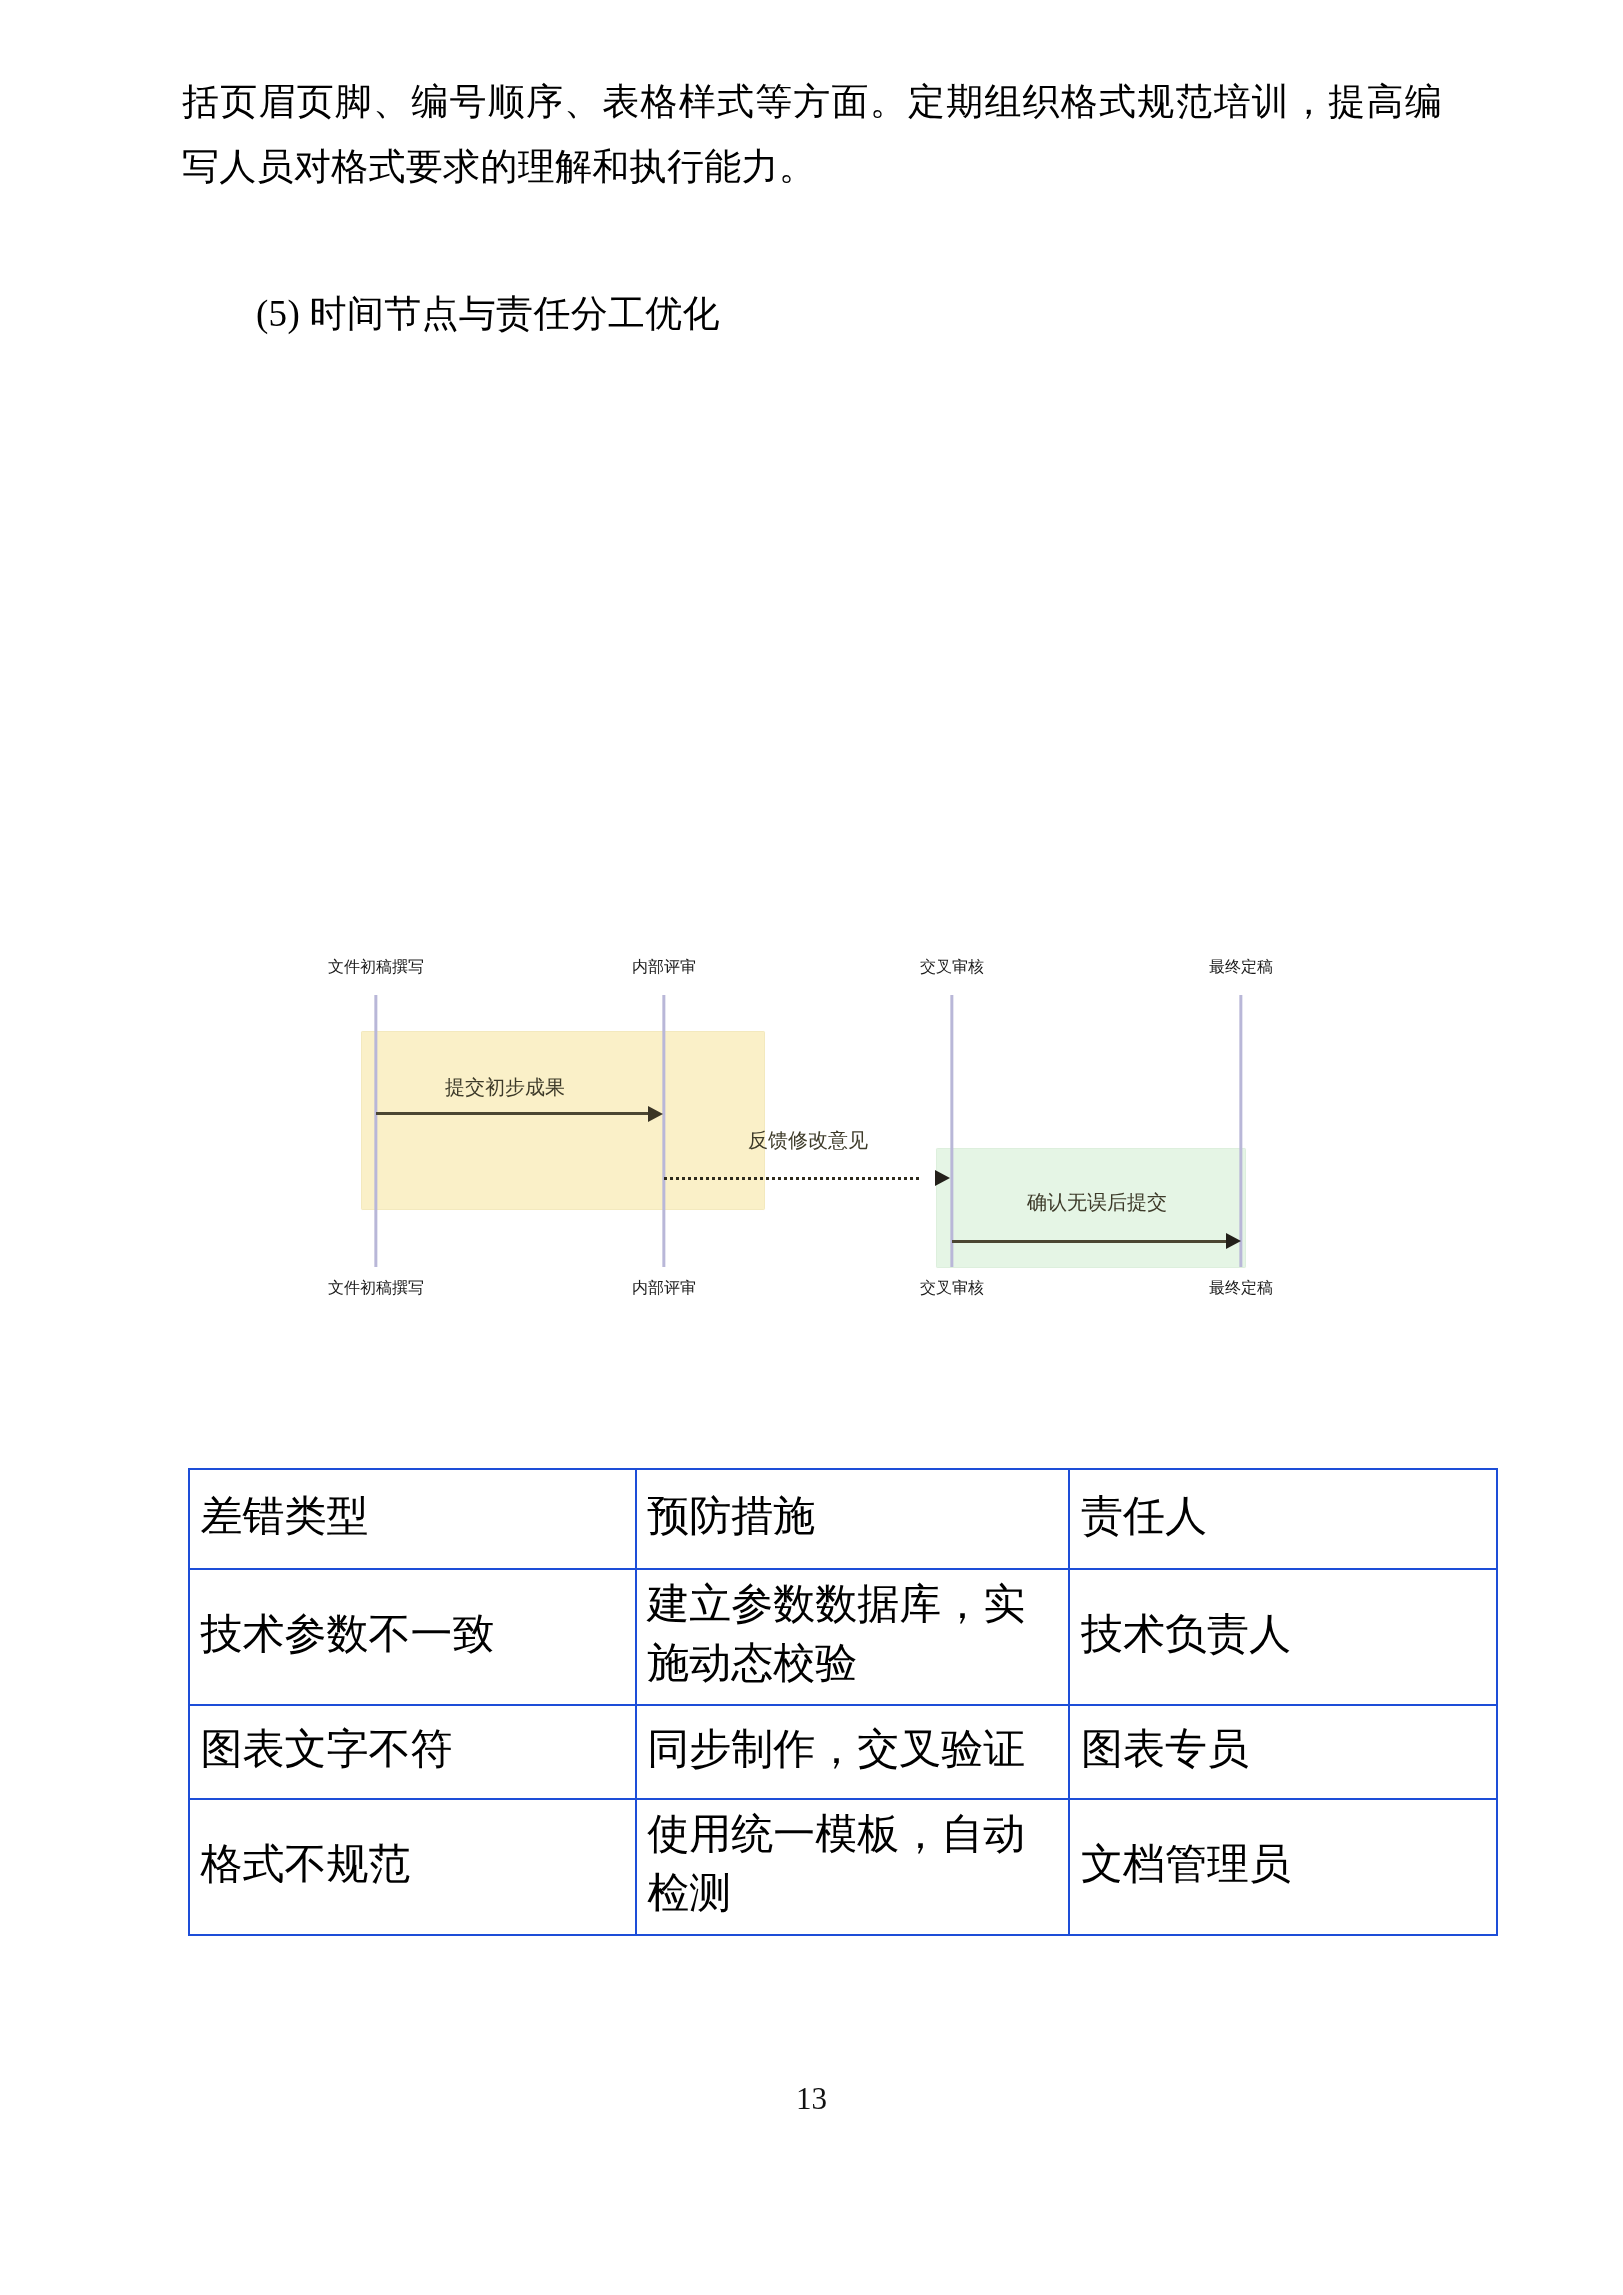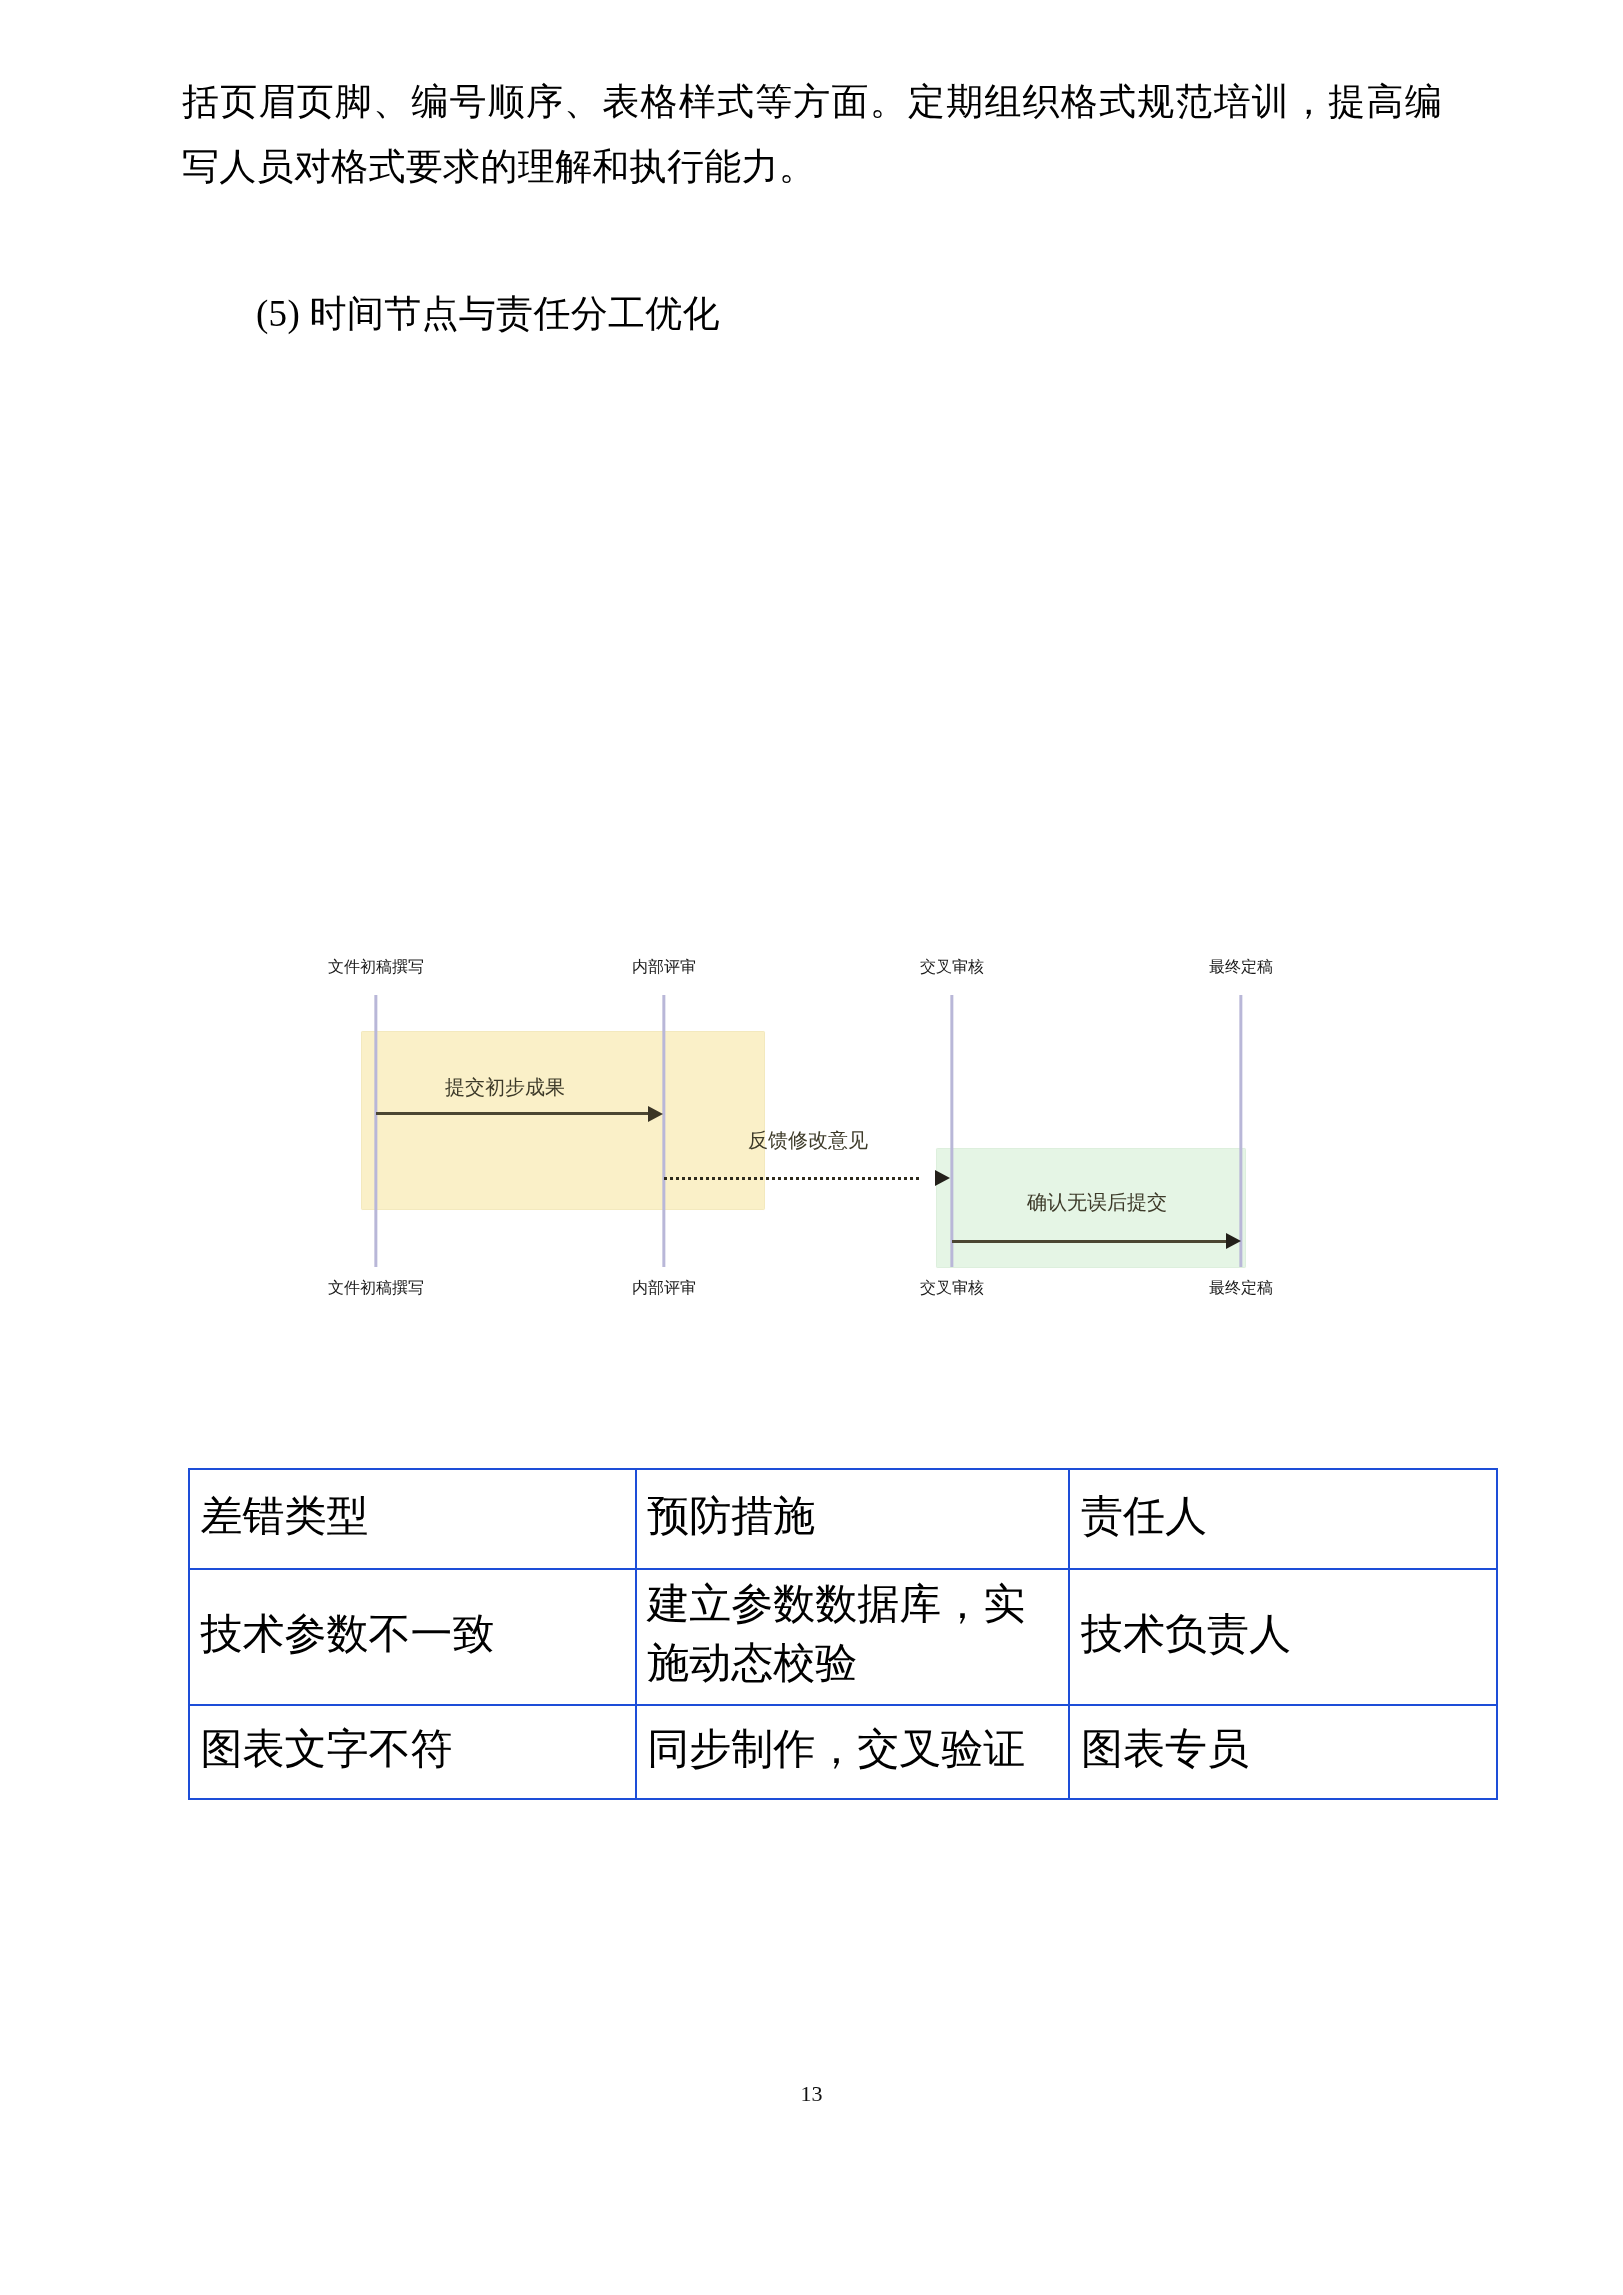--- a/index.html
+++ b/index.html
@@ -142,21 +142,21 @@
   .row-tall td { height: 121px; }
   .row-mid td  { height: 79px; }
 
   
   .page-number {
     position: absolute;
     top: 2081px;
     left: 0;
     width: 1623px;
     text-align: center;
-    font-size: 22px;
+    font-size: 31px;
     font-family: "Liberation Serif", "DejaVu Serif", serif;
     color: #111111;
   }
 </style>
 </head>
 <body>
 
 <div class="page">
 
   <div class="text-block para-1">括页眉页脚、编号顺序、表格样式等方面。定期组织格式规范培训，提高编写人员对格式要求的理解和执行能力。</div>
@@ -210,19 +210,24 @@
       <tr class="row-tall">
         <td class="col-1">技术参数不一致</td>
         <td class="col-2">建立参数数据库，实施动态校验</td>
         <td class="col-3">技术负责人</td>
       </tr>
       <tr class="row-mid">
         <td class="col-1">图表文字不符</td>
         <td class="col-2">同步制作，交叉验证</td>
         <td class="col-3">图表专员</td>
       </tr>
+      <tr class="row-tall">
+        <td class="col-1">格式不规范</td>
+        <td class="col-2">使用统一模板，自动检测</td>
+        <td class="col-3">文档管理员</td>
+      </tr>
     </tbody>
   </table>
 
   <div class="page-number">13</div>
 
 </div>
 
 
 </body></html>

